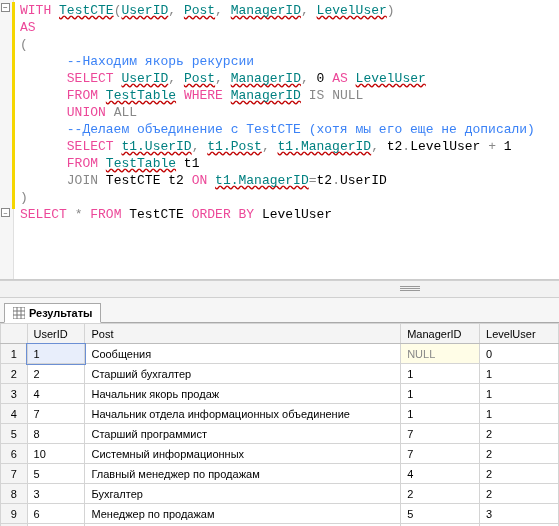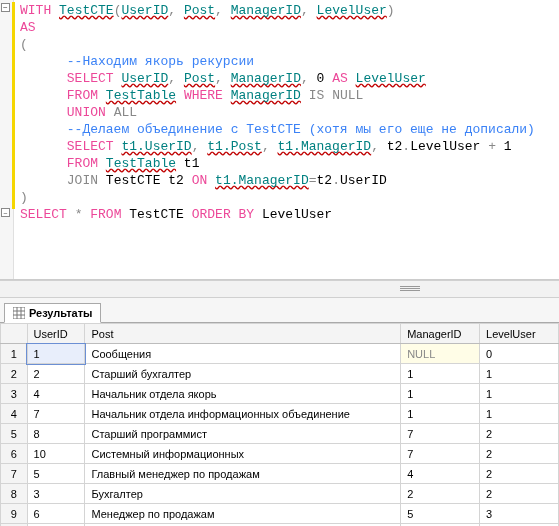--- a/index.html
+++ b/index.html
@@ -207,21 +207,21 @@
         <tr>
           <td class="rowhdr">2</td>
           <td>2</td>
           <td>Старший бухгалтер</td>
           <td>1</td>
           <td>1</td>
         </tr>
         <tr>
           <td class="rowhdr">3</td>
           <td>4</td>
-          <td>Начальник отдела якорь</td>
+          <td>Начальник якорь продаж</td>
           <td>1</td>
           <td>1</td>
         </tr>
         <tr>
           <td class="rowhdr">4</td>
           <td>7</td>
           <td>Начальник отдела информационных объединение</td>
           <td>1</td>
           <td>1</td>
         </tr>

